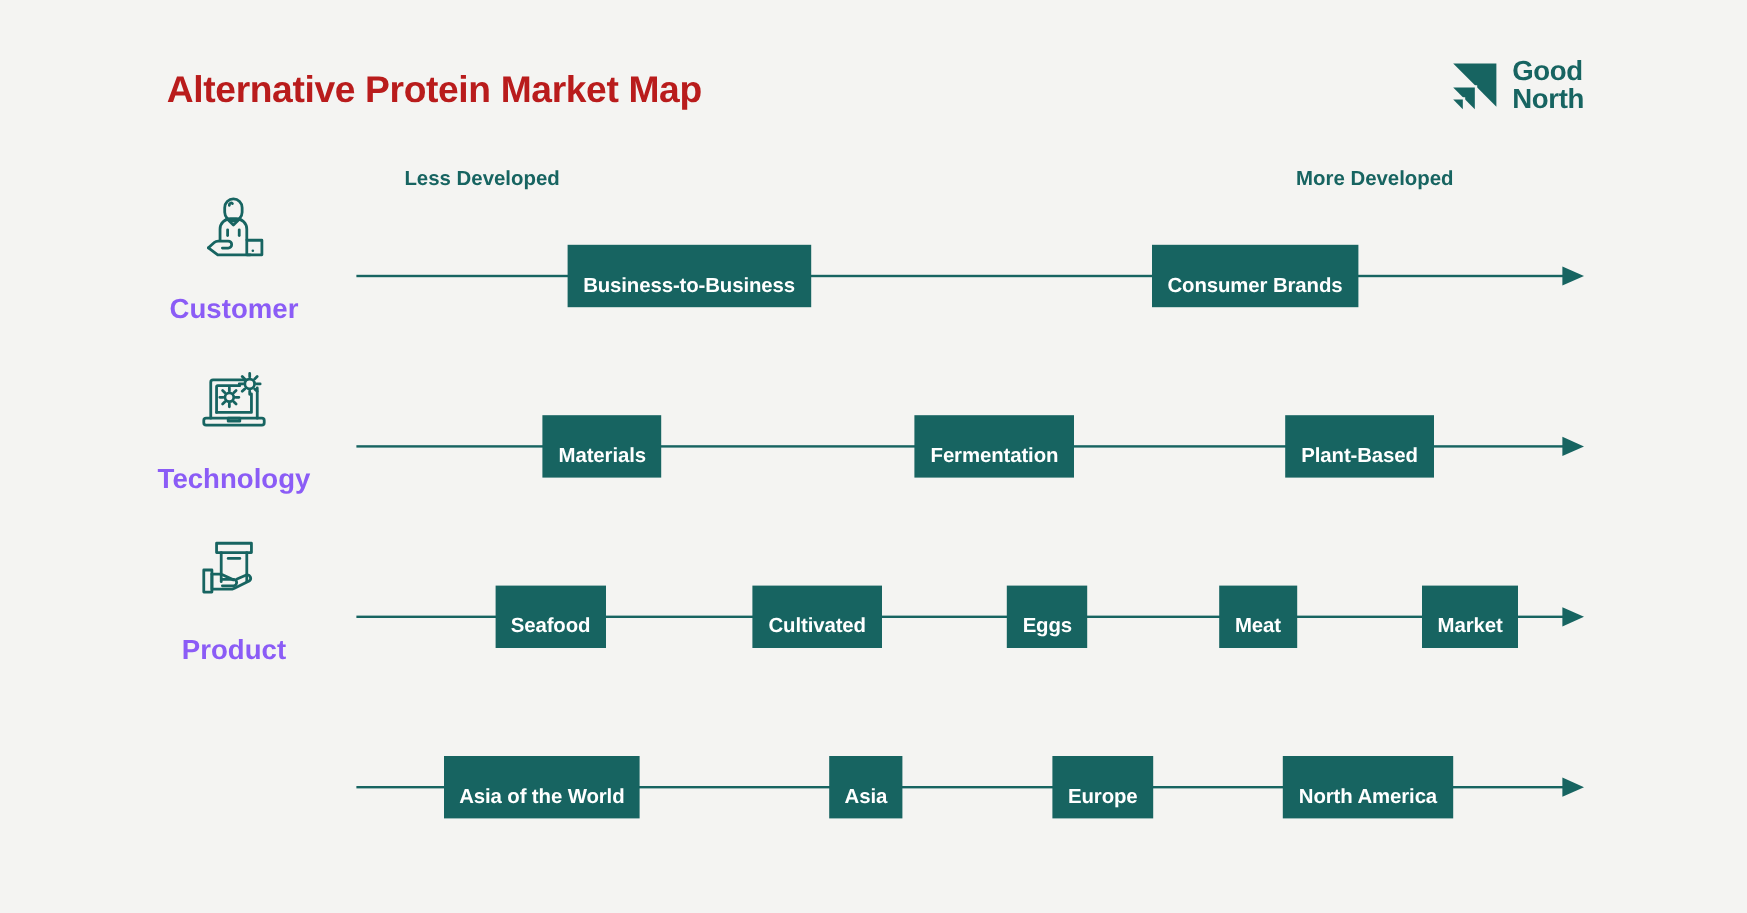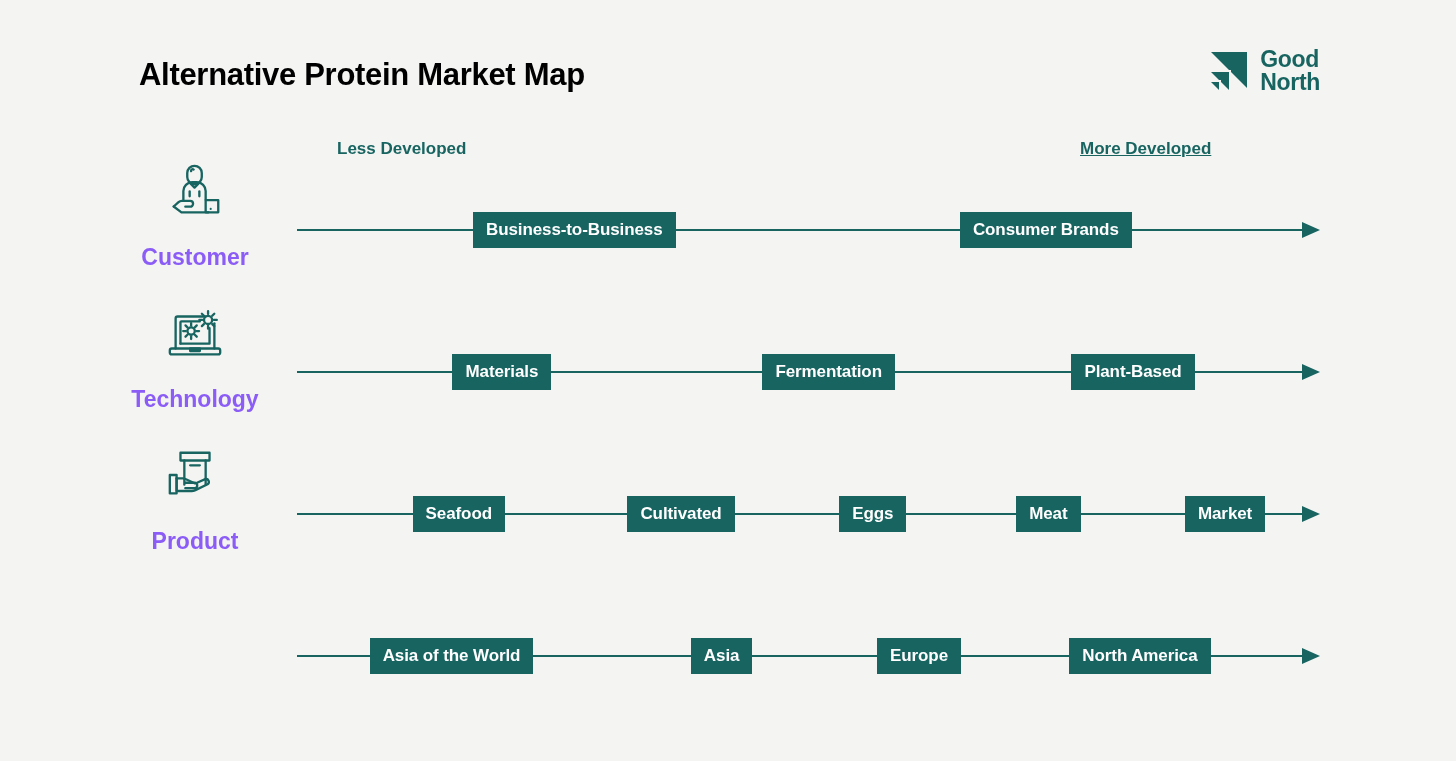--- a/index.html
+++ b/index.html
@@ -21,31 +21,31 @@
     inset: 0;
   }
 
   
   .page-title {
     position: absolute;
     left: 139px;
     top: 57px;
     font-size: 31px;
     font-weight: bold;
-    color: #000000;
+    color: #b91c1c;
     letter-spacing: -0.3px;
     white-space: nowrap;
   }
 
   .brand {
     position: absolute;
     right: 136px;
     top: 48px;
     display: flex;
-    align-items: center;
+    align-items: flex-end;
     gap: 9px;
   }
   .brand-mark {
     width: 46px;
     height: 46px;
     display: block;
   }
   .brand-text {
     font-size: 23px;
     font-weight: bold;
@@ -59,21 +59,21 @@
   
   .axis-label {
     position: absolute;
     top: 139px;
     font-size: 17px;
     font-weight: bold;
     color: #176461;
     white-space: nowrap;
   }
   .axis-label.less { left: 337px; }
-  .axis-label.more { left: 1080px; text-decoration: underline; }
+  .axis-label.more { left: 1080px; }
 
   
   .row {
     position: absolute;
     left: 0;
     right: 0;
     height: 140px;
   }
   .row-1 { top: 160px; }
   .row-2 { top: 302px; }
@@ -132,21 +132,21 @@
   
   .node {
     position: absolute;
     top: 50%;
     transform: translateY(-50%);
     background: #176461;
     color: #ffffff;
     font-size: 17px;
     font-weight: bold;
     white-space: nowrap;
-    padding: 9px 13px 10px 13px;
+    padding: 25px 13px 10px 13px;
     line-height: 1;
     letter-spacing: -0.1px;
   }
 </style>
 </head>
 <body>
 
 <div class="canvas">
 
   <div class="page-title">Alternative Protein Market Map</div>

